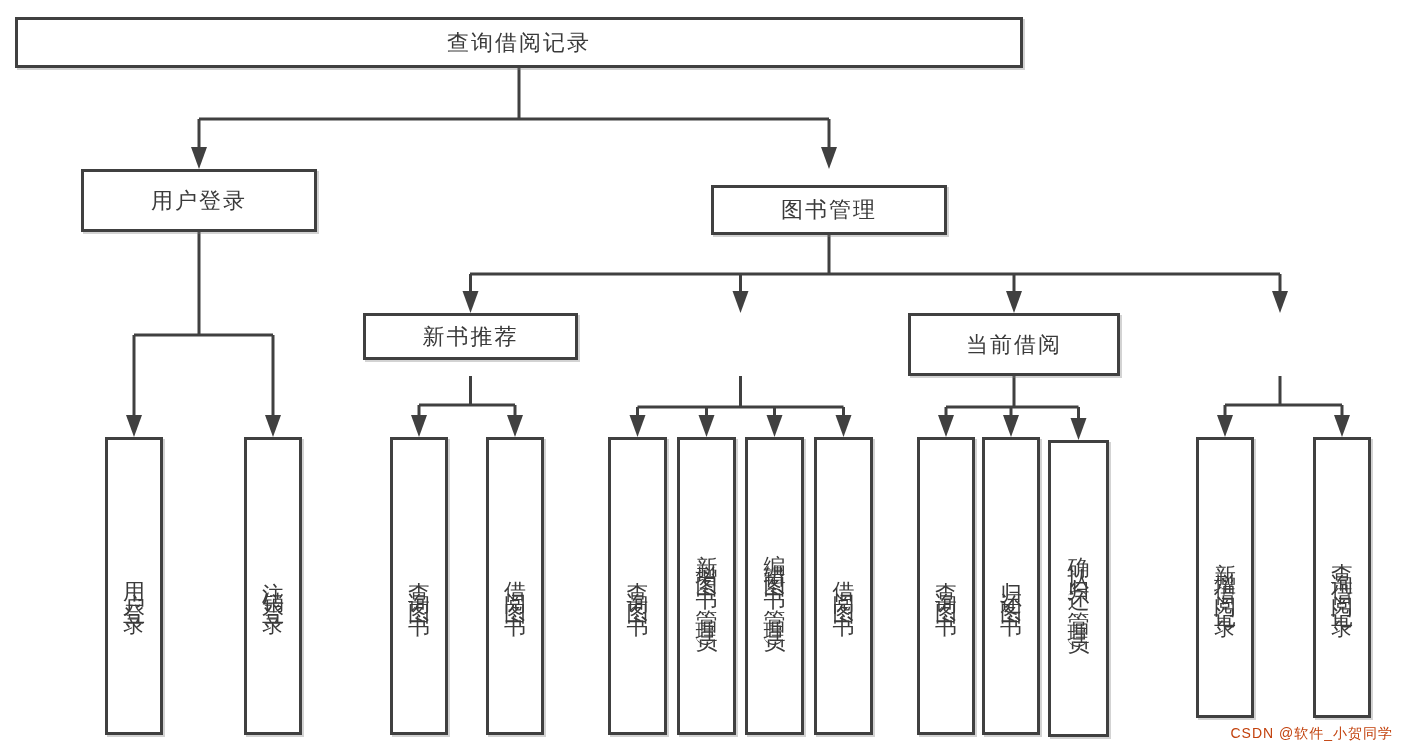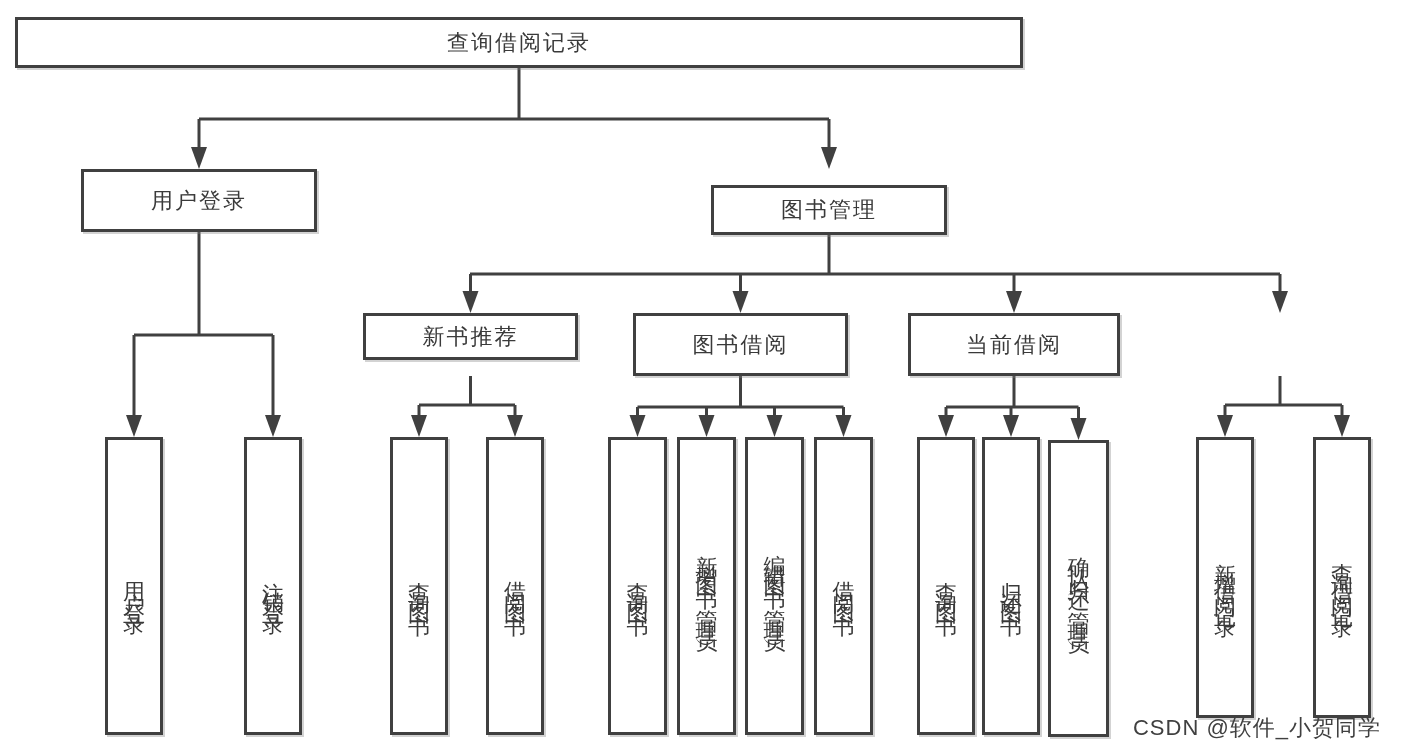--- a/index.html
+++ b/index.html
@@ -42,25 +42,25 @@
     writing-mode: vertical-rl;
     text-orientation: mixed;
     font-size: 22px;
     letter-spacing: 11px;
     white-space: nowrap;
     line-height: 1;
   }
   .hbox span { white-space: nowrap; }
   #watermark {
     position: absolute;
-    right: 24px;
+    right: 12px;
     bottom: 4px;
-    font-size: 22px;
+    font-size: 14px;
     letter-spacing: 1px;
-    color: #404040;
+    color: #c2410c;
   }
   
   .n-root        { left: 15px;   top: 17px;  width: 1008px; height: 51px; }
   .n-user-login  { left: 81px;   top: 169px; width: 236px;  height: 63px; }
   .n-book-mgmt   { left: 711px;  top: 169px; width: 236px;  height: 50px; margin-top: 16px; }
   .n-new-rec     { left: 363px;  top: 313px; width: 215px;  height: 47px; }
   .n-borrowing   { left: 633px;  top: 313px; width: 215px;  height: 63px; }
   .n-current     { left: 908px;  top: 313px; width: 212px;  height: 63px; }
   .n-records     { left: 1174px; top: 313px; width: 212px;  height: 63px; }
   .vbox          { top: 437px;   width: 58px; height: 298px; }
@@ -159,23 +159,20 @@
   <div class="hbox n-user-login">
     <span>用户登录</span>
   </div>
   <div class="hbox n-book-mgmt">
     <span>图书管理</span>
   </div>
 
   <div class="hbox n-new-rec">
     <span>新书推荐</span>
   </div>
-  <div class="hbox n-borrowing">
-    <span>图书借阅</span>
-  </div>
   <div class="hbox n-current">
     <span>当前借阅</span>
   </div>
 
   <div class="vbox n-a1">
     <span>用户登录</span>
   </div>
   <div class="vbox n-a2">
     <span>注销登录</span>
   </div>

